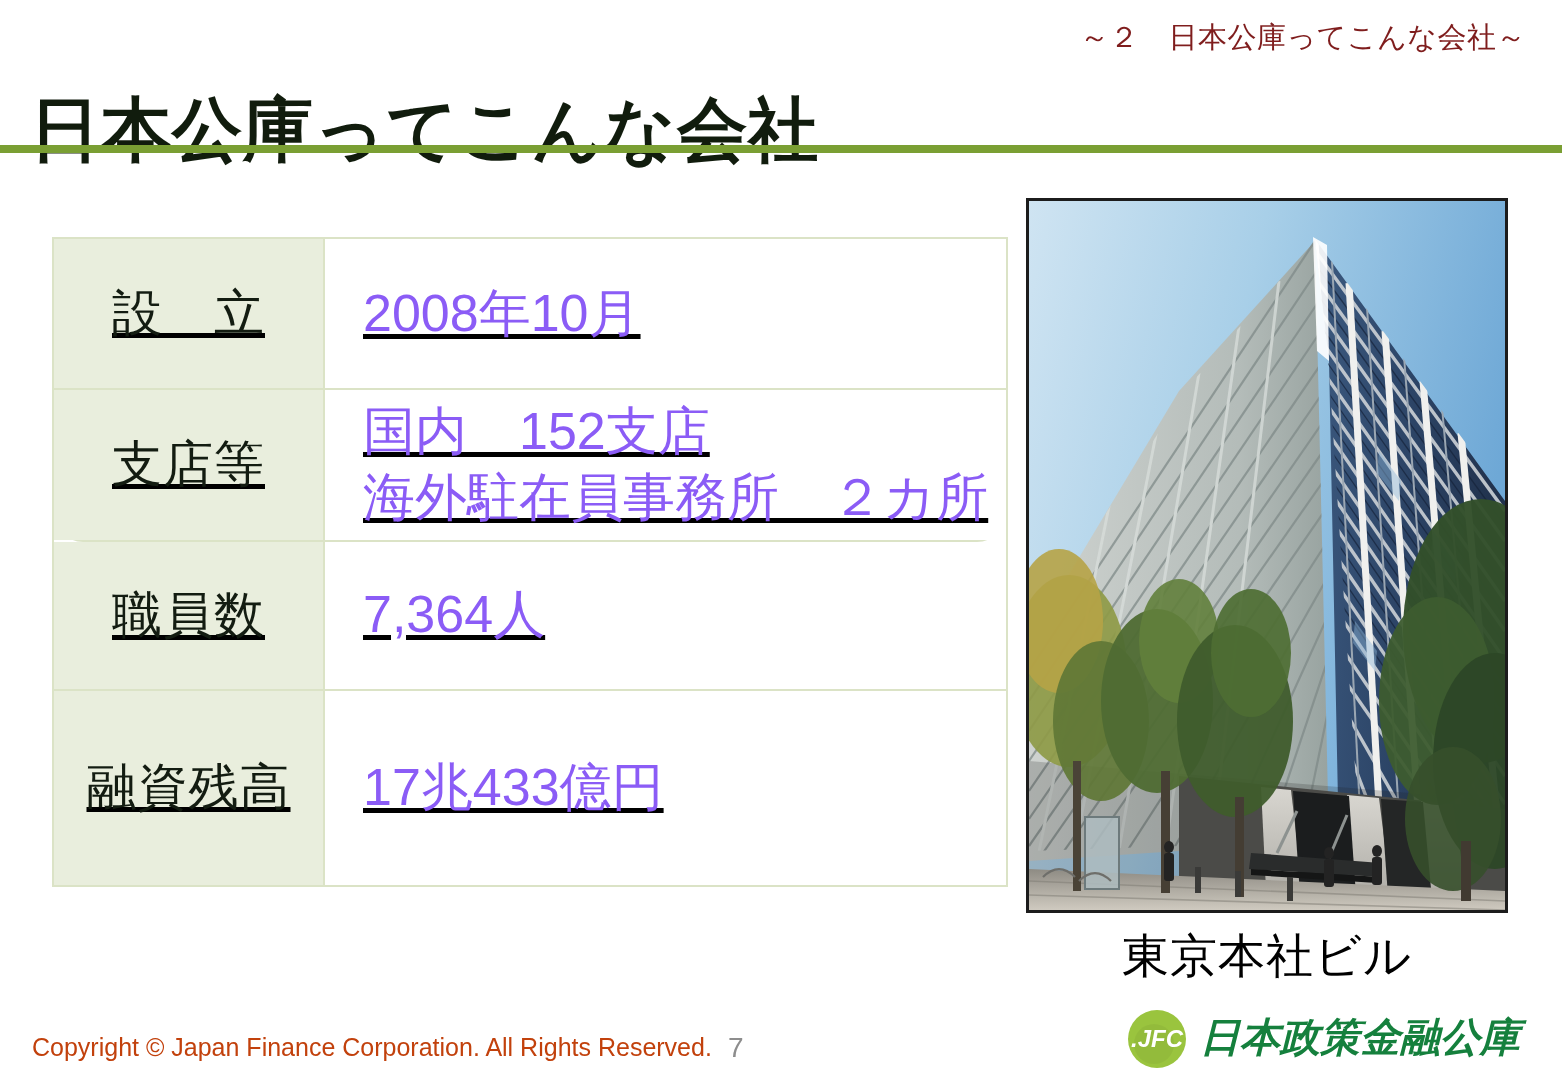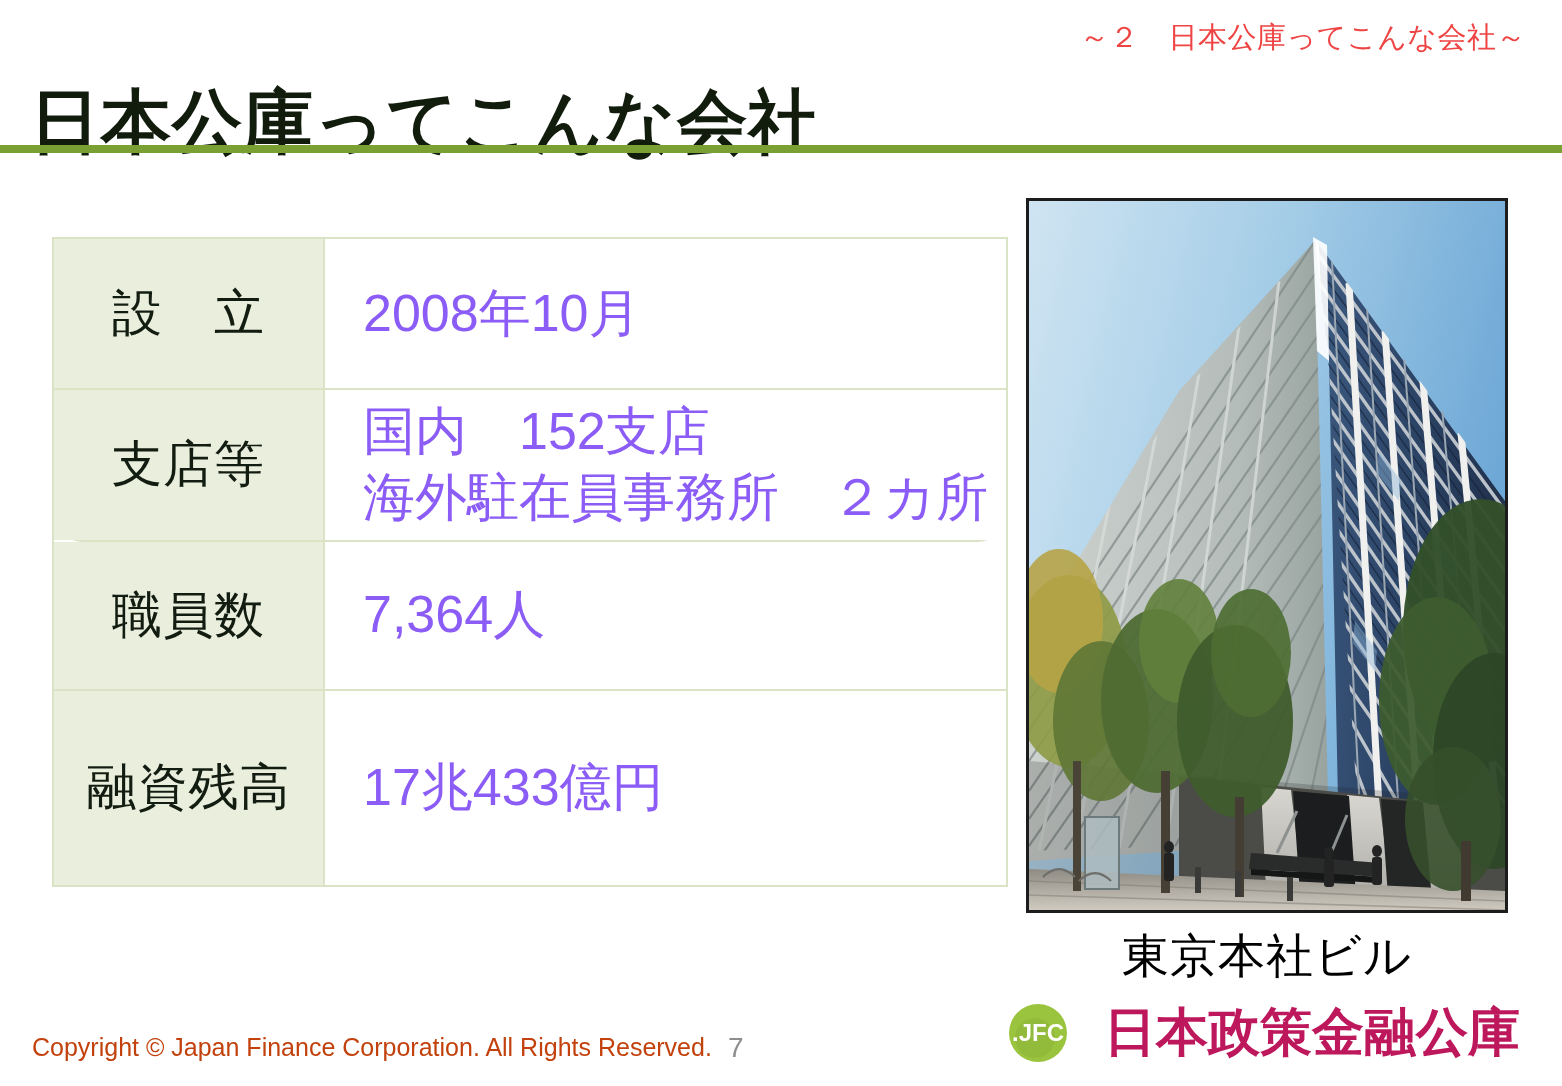--- a/index.html
+++ b/index.html
@@ -17,28 +17,28 @@
     background: #ffffff;
     overflow: hidden;
   }
 
   
   .section-label {
     position: absolute;
     top: 18px;
     right: 36px;
     font-size: 29px;
-    color: #ef4444;
+    color: #7f1d1d;
     letter-spacing: 0.5px;
     white-space: nowrap;
   }
   .slide-title {
     position: absolute;
     left: 30px;
-    top: 40px;
+    top: 48px;
     font-size: 70px;
     line-height: 1.0;
     color: #111c0d;
     letter-spacing: 1px;
     white-space: nowrap;
   }
   .title-rule {
     position: absolute;
     left: 0;
     top: 145px;
@@ -56,20 +56,21 @@
     height: 650px;
     border: 2px solid #dbe3c6;
     box-sizing: border-box;
     display: flex;
     flex-direction: column;
   }
   .info-row {
     display: flex;
     border-bottom: 2px solid #dbe3c6;
     box-sizing: border-box;
+    text-decoration: underline;
   }
   .info-row:last-child { border-bottom: none; }
   .info-row.r1 { height: 162px; }
   .info-row.r2 { height: 163px; border-radius: 29px; }
   .info-row.r3 { height: 160px; }
   .info-row.r4 { height: 209px; }
 
   .info-label {
     width: 271px;
     flex: 0 0 271px;
@@ -139,22 +140,23 @@
     left: 728px;
     bottom: 22px;
     font-size: 28px;
     color: #8d8d8d;
   }
   .brand-logo {
     position: absolute;
     right: 42px;
     bottom: 18px;
     display: flex;
-    align-items: center;
-    gap: 3px;
+    align-items: flex-start;
+    gap: 14px;
+    font-style: italic;
   }
   .brand-mark {
     width: 58px;
     height: 58px;
     border-radius: 50%;
     background: #9ac43e;
     display: flex;
     align-items: center;
     justify-content: center;
     color: #ffffff;
@@ -168,26 +170,25 @@
     position: absolute;
     left: 6px;
     bottom: 4px;
     width: 40px;
     height: 40px;
     border-radius: 50%;
     background: rgba(0,0,0,0.045);
   }
   .brand-mark span { position: relative; z-index: 2; }
   .brand-name {
-    font-size: 52px;
+    font-size: 40px;
     font-weight: bold;
-    color: #be185d;
+    color: #15803d;
     letter-spacing: 0px;
     white-space: nowrap;
-    margin-left: 34px;
   }
 </style>
 </head>
 <body>
 
 <div id="slide">
 
   <div class="section-label">～２　日本公庫ってこんな会社～</div>
 
   <h1 class="slide-title">日本公庫ってこんな会社</h1>

